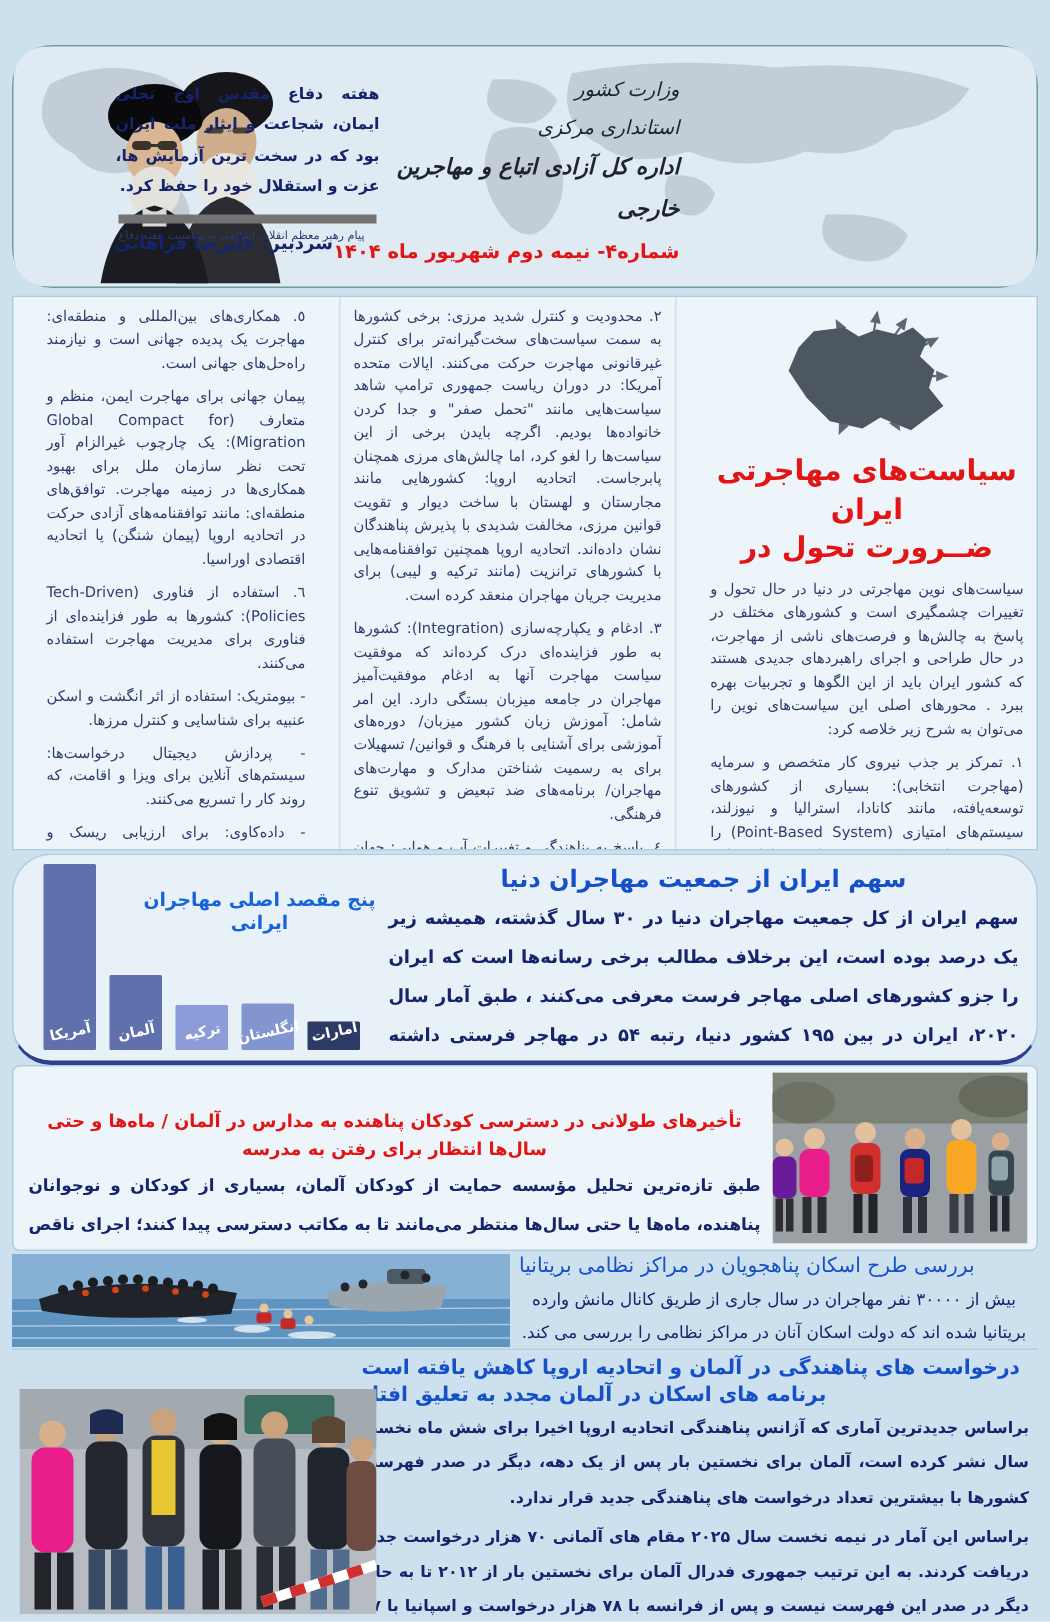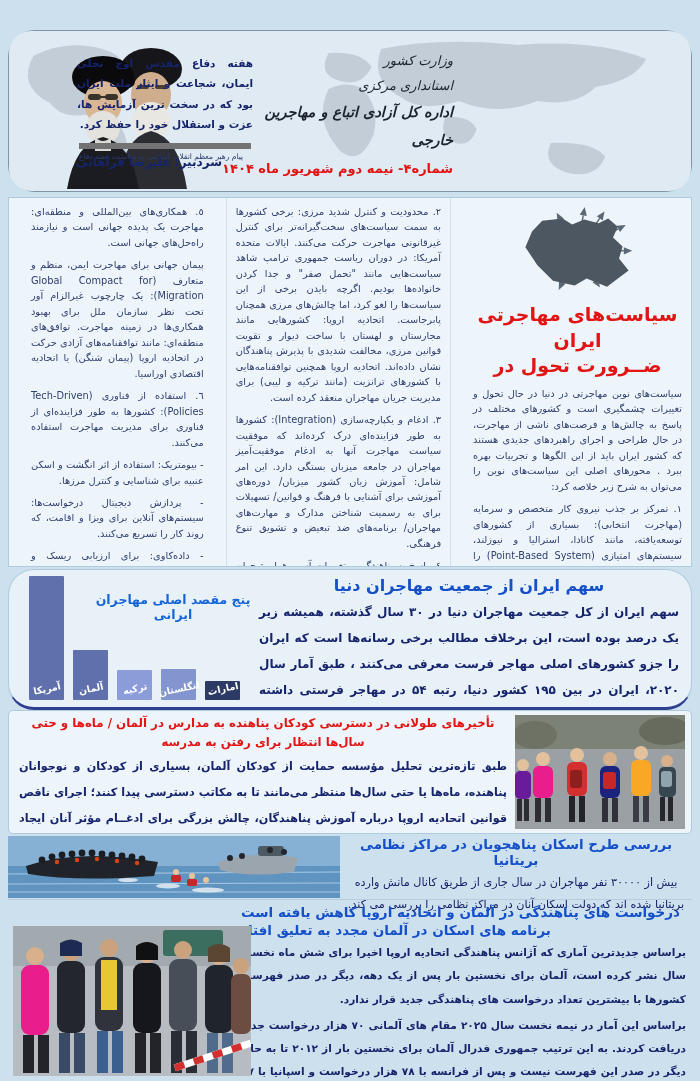--- a/index.html
+++ b/index.html
@@ -44,28 +44,28 @@
   .chart-title-inner{position:absolute;left:78px;top:22px;width:160px;text-align:center;
                      color:#1565d8;font-weight:bold;font-size:12.5px;}
   .bar-group{position:absolute;left:14px;bottom:4px;direction:ltr;display:flex;align-items:flex-end;gap:9px;}
   .bar{width:35px;position:relative;border-radius:1px;}
   .bar-label{position:absolute;bottom:6px;left:50%;transform:translateX(-50%) rotate(-12deg);
              color:#fff;font-size:9.5px;font-weight:bold;white-space:nowrap;}
 
   
   .schools-sec{top:710px;height:122px;border-radius:5px;display:flex;flex-direction:row;overflow:hidden;}
   .schools-photo{flex:0 0 170px;height:114px;margin:4px 6px 4px 0;order:0;}
-  .schools-textwrap{flex:1;padding:3px 8px 0 10px;}
+  .schools-textwrap{flex:1;padding:3px 8px 0 10px;margin-top:24px;}
   .schools-title{color:#e21414;font-weight:bold;font-size:11.8px;line-height:1.6;text-align:center;margin:0 0 2px;}
   .schools-body{color:#15246b;font-weight:bold;font-size:11.2px;line-height:2.35;text-align:justify;text-align-last:center;}
 
   
   .britain-sec{top:836px;height:62px;background:transparent;border:none;display:flex;flex-direction:row;}
   .britain-text{flex:1;padding:0 6px;}
-  .britain-title{color:#1550c8;font-weight:bold;font-size:13.5px;text-align:center;margin:0 0 4px;}
+  .britain-title{color:#1550c8;font-weight:normal;font-size:13.5px;text-align:left;margin:0 0 4px;}
   .britain-body{color:#15246b;font-weight:normal;font-size:11.2px;line-height:1.95;text-align:center;}
   .britain-photo{flex:0 0 332px;height:62px;}
 
   
   .germany-sec{top:899px;height:182px;background:transparent;border:none;border-top:1px solid #b7cddd;}
   .germany-photo{position:absolute;left:5px;top:26px;width:238px;height:150px;}
   .germany-textwrap{position:absolute;right:0;top:2px;width:445px;padding:0 6px;}
   .g-title{color:#1550c8;font-weight:bold;font-size:13.5px;text-align:left;margin:2px 0;}
   .g-para{color:#15246b;font-weight:bold;font-size:10.6px;line-height:2.2;text-align:justify;margin:3px 0;}
 </style>

